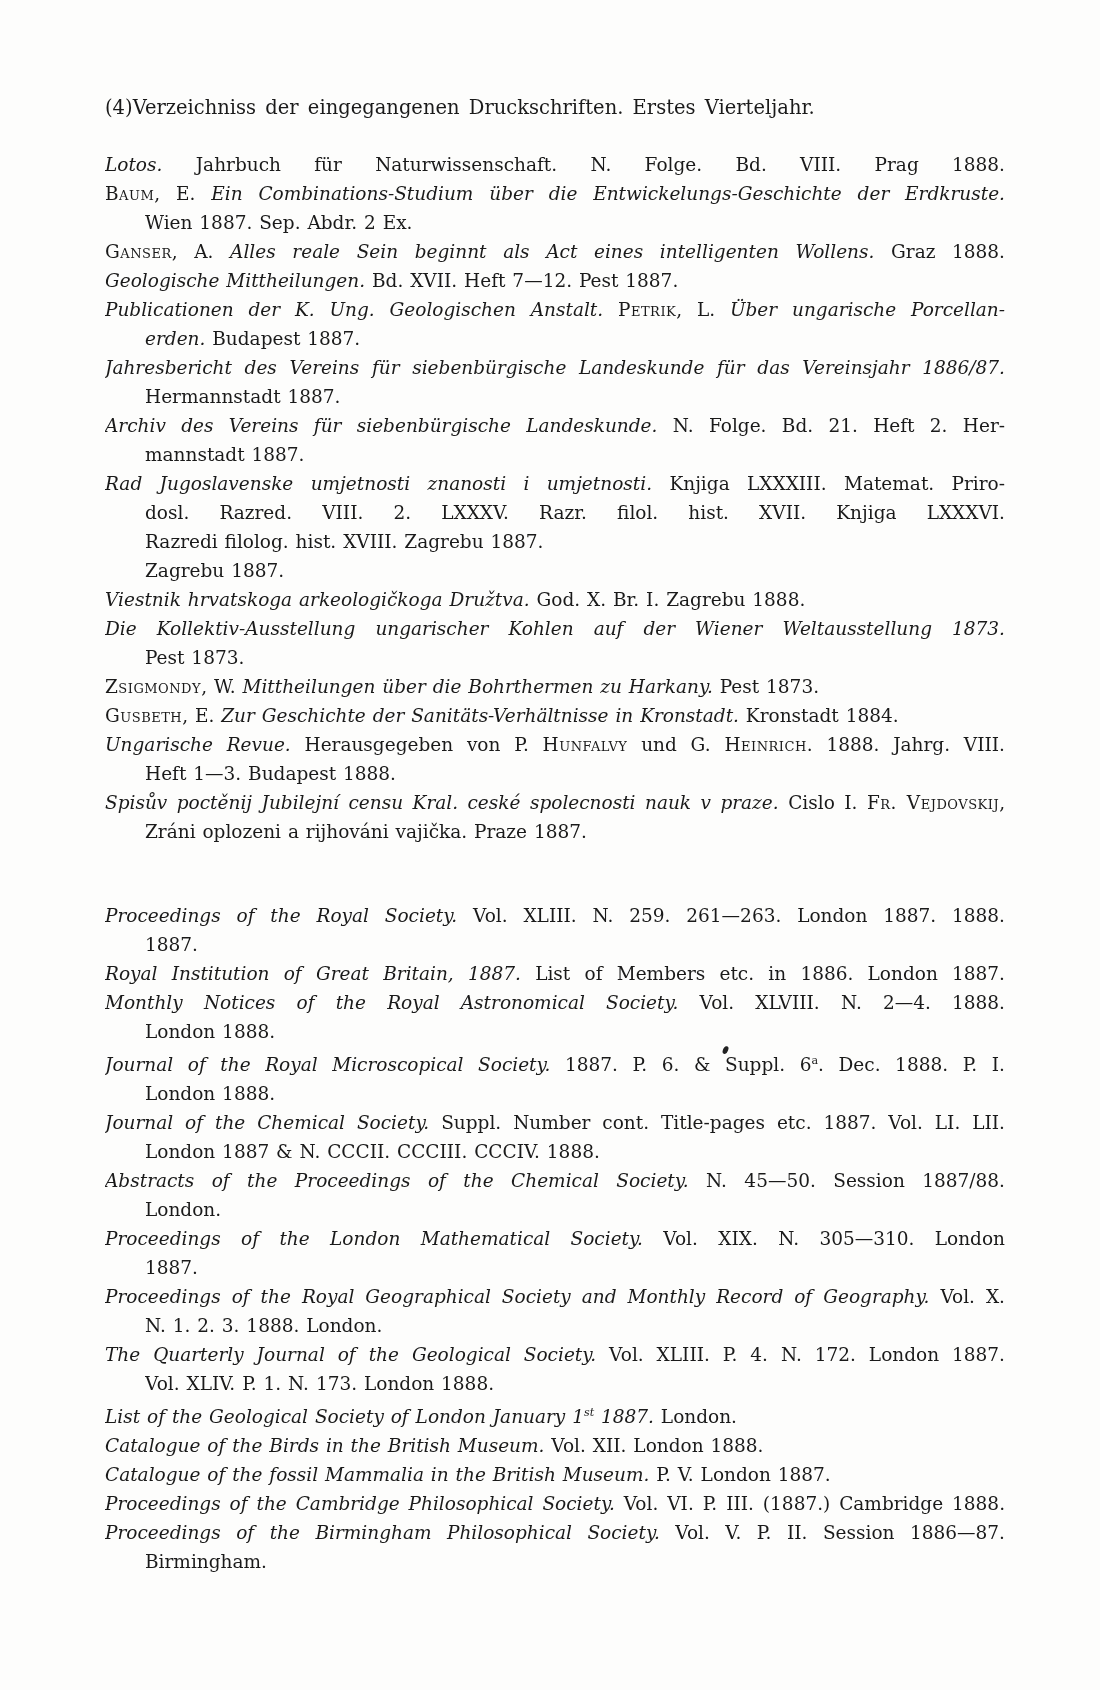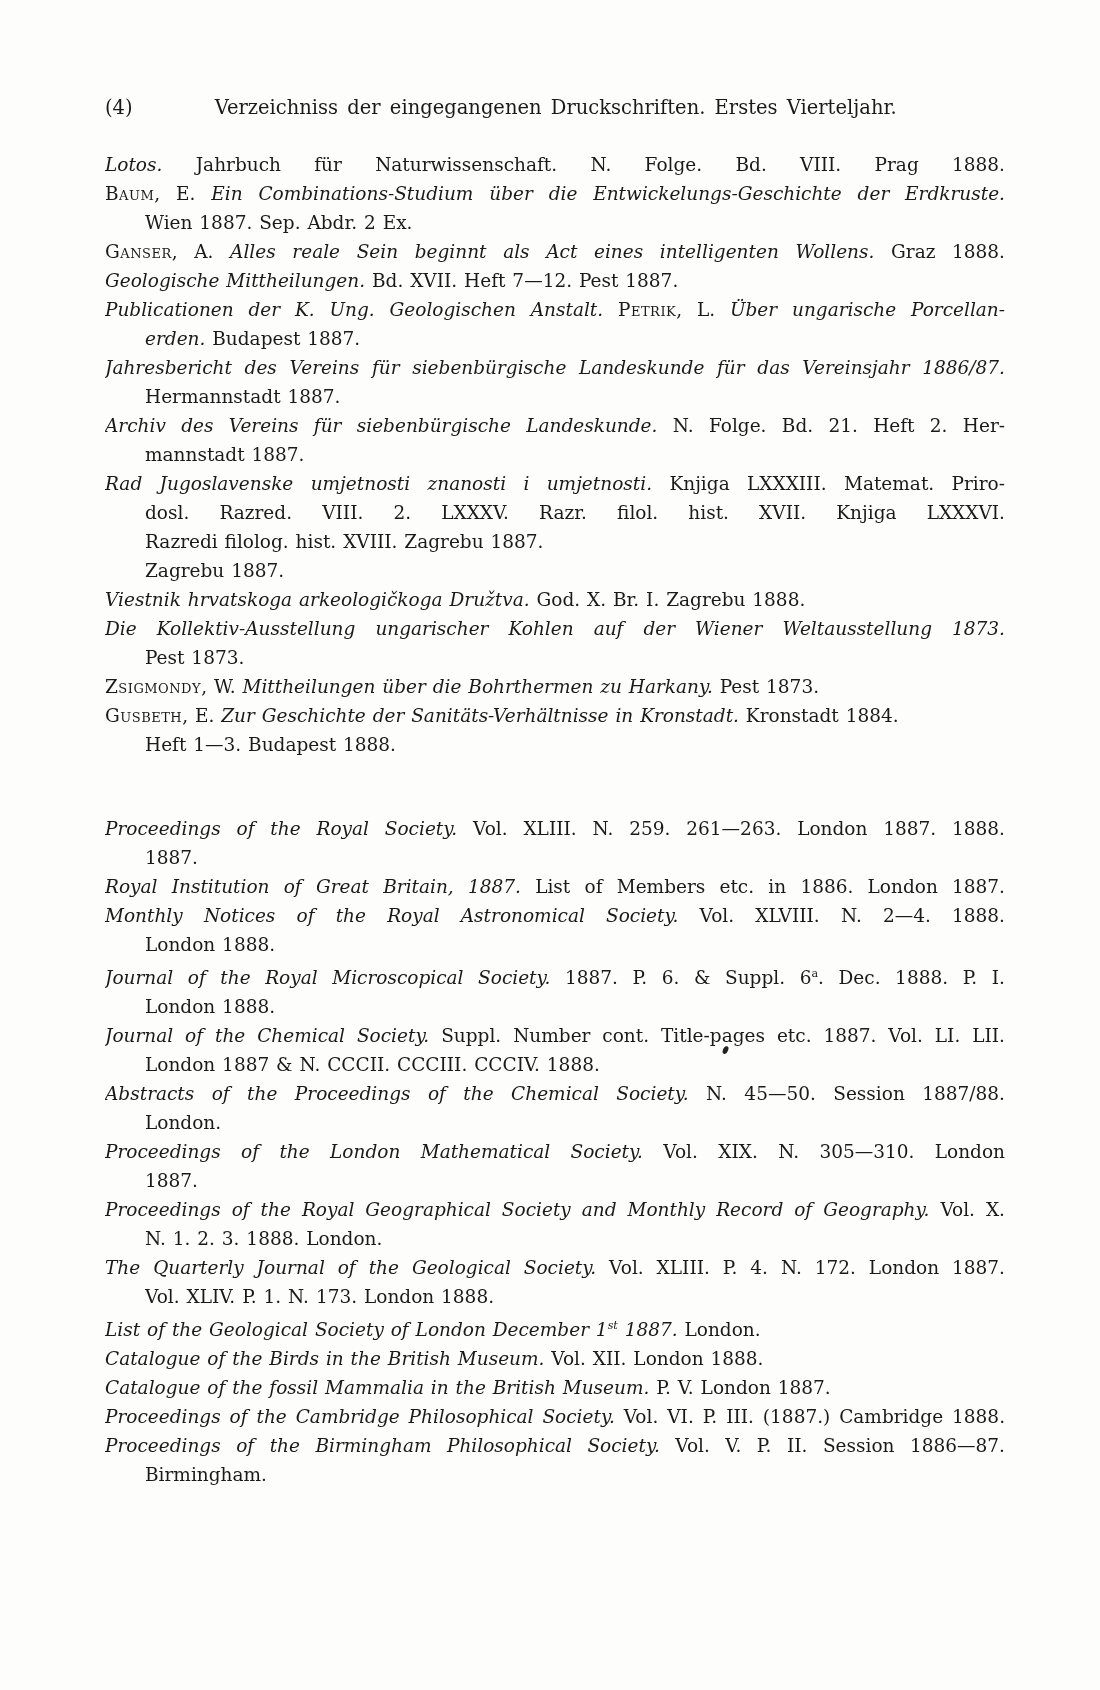--- a/index.html
+++ b/index.html
@@ -17,21 +17,20 @@
     overflow: hidden;
   }
   .header {
     display: flex;
     margin: 96px 95px 0 105px;
     font-size: 19.5px;
     line-height: 24px;
     white-space: nowrap;
   }
   .running-head {
-    margin-left: 82px;
     word-spacing: 3px;
   }
   .bibliography {
     margin: 30px 95px 0 105px;
     width: 900px;
     font-size: 18.5px;
     line-height: 29px;
   }
   .section + .section {
     margin-top: 55px;
@@ -115,21 +114,26 @@
           <div class="line stretch"><span class="seg-i">Die Kollektiv-Ausstellung ungarischer Kohlen auf der Wiener Weltausstellung 1873.</span></div>
           <div class="line cont"><span class="seg-n">Pest 1873.</span></div>
         </div>
         <div class="entry">
           <div class="line"><span class="seg-sc">Zsigmondy</span><span class="seg-n">, W.  </span><span class="seg-i">Mittheilungen über die Bohrthermen zu Harkany.</span><span class="seg-n">  Pest 1873.</span></div>
         </div>
         <div class="entry">
           <div class="line"><span class="seg-sc">Gusbeth</span><span class="seg-n">, E.  </span><span class="seg-i">Zur Geschichte der Sanitäts-Verhältnisse in Kronstadt.</span><span class="seg-n">  Kronstadt 1884.</span></div>
         </div>
         <div class="entry">
+          <div class="line stretch"><span class="seg-i">Ungarische Revue.</span><span class="seg-n">  Herausgegeben von P. </span><span class="seg-sc">Hunfalvy</span><span class="seg-n"> und G. </span><span class="seg-sc">Heinrich</span><span class="seg-n">. 1888.  Jahrg. VIII.</span></div>
           <div class="line cont"><span class="seg-n">Heft 1—3.  Budapest 1888.</span></div>
+        </div>
+        <div class="entry">
+          <div class="line stretch"><span class="seg-i">Spisův poctěnij Jubilejní censu Kral. ceské spolecnosti nauk v praze.</span><span class="seg-n">  Cislo I.  </span><span class="seg-sc">Fr. Vejdovskij</span><span class="seg-n">,</span></div>
+          <div class="line cont"><span class="seg-n">Zráni oplozeni a rijhováni vajička.  Praze 1887.</span></div>
         </div>
       </div>
       <div class="section">
         <div class="entry">
           <div class="line stretch"><span class="seg-i">Proceedings of the Royal Society.</span><span class="seg-n">  Vol. XLIII.  N. 259. 261—263.  London 1887. 1888.</span></div>
         </div>
         <div class="entry">
           <div class="line cont"><span class="seg-n">1887.</span></div>
         </div>
         <div class="entry">
@@ -157,21 +161,21 @@
         </div>
         <div class="entry">
           <div class="line stretch"><span class="seg-i">Proceedings of the Royal Geographical Society and Monthly Record of Geography.</span><span class="seg-n">  Vol. X.</span></div>
           <div class="line cont"><span class="seg-n">N. 1. 2. 3.  1888.  London.</span></div>
         </div>
         <div class="entry">
           <div class="line stretch"><span class="seg-i">The Quarterly Journal of the Geological Society.</span><span class="seg-n">  Vol. XLIII.  P. 4.  N. 172.  London 1887.</span></div>
           <div class="line cont"><span class="seg-n">Vol. XLIV.  P. 1.  N. 173.  London 1888.</span></div>
         </div>
         <div class="entry">
-          <div class="line"><span class="seg-i">List of the Geological Society of London December 1</span><span class="seg-isup">st</span><span class="seg-i"> 1887.</span><span class="seg-n">  London.</span></div>
+          <div class="line"><span class="seg-i">List of the Geological Society of London January 1</span><span class="seg-isup">st</span><span class="seg-i"> 1887.</span><span class="seg-n">  London.</span></div>
         </div>
         <div class="entry">
           <div class="line"><span class="seg-i">Catalogue of the Birds in the British Museum.</span><span class="seg-n">  Vol. XII.  London 1888.</span></div>
         </div>
         <div class="entry">
           <div class="line"><span class="seg-i">Catalogue of the fossil Mammalia in the British Museum.</span><span class="seg-n">  P. V.  London 1887.</span></div>
         </div>
         <div class="entry">
           <div class="line stretch"><span class="seg-i">Proceedings of the Cambridge Philosophical Society.</span><span class="seg-n">  Vol. VI.  P. III.  (1887.)  Cambridge 1888.</span></div>
         </div>

